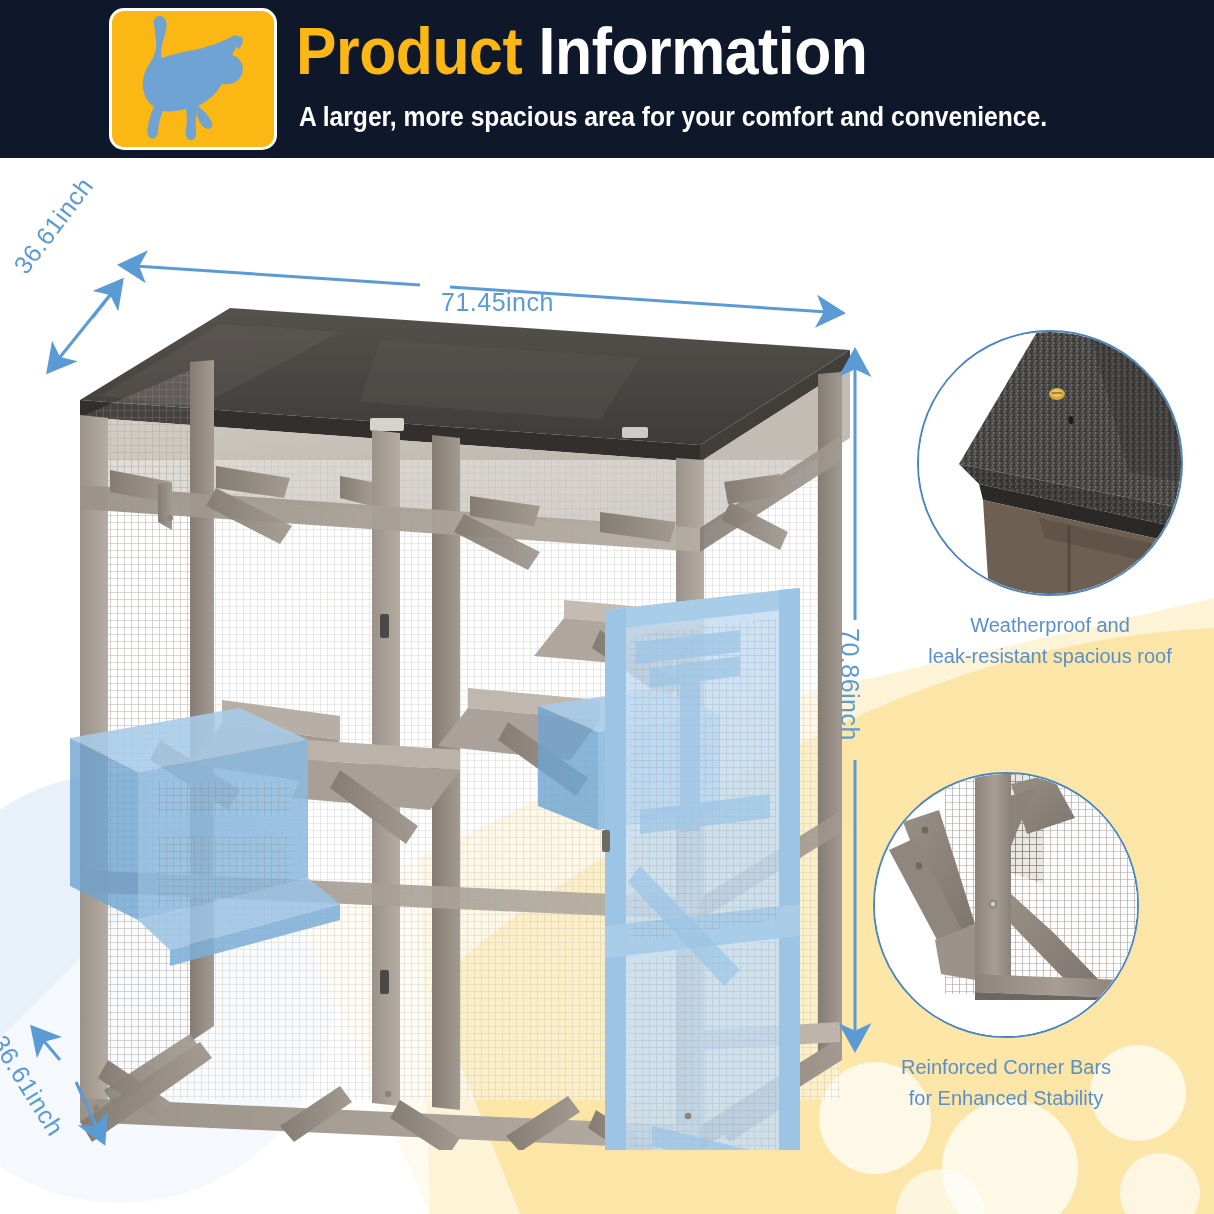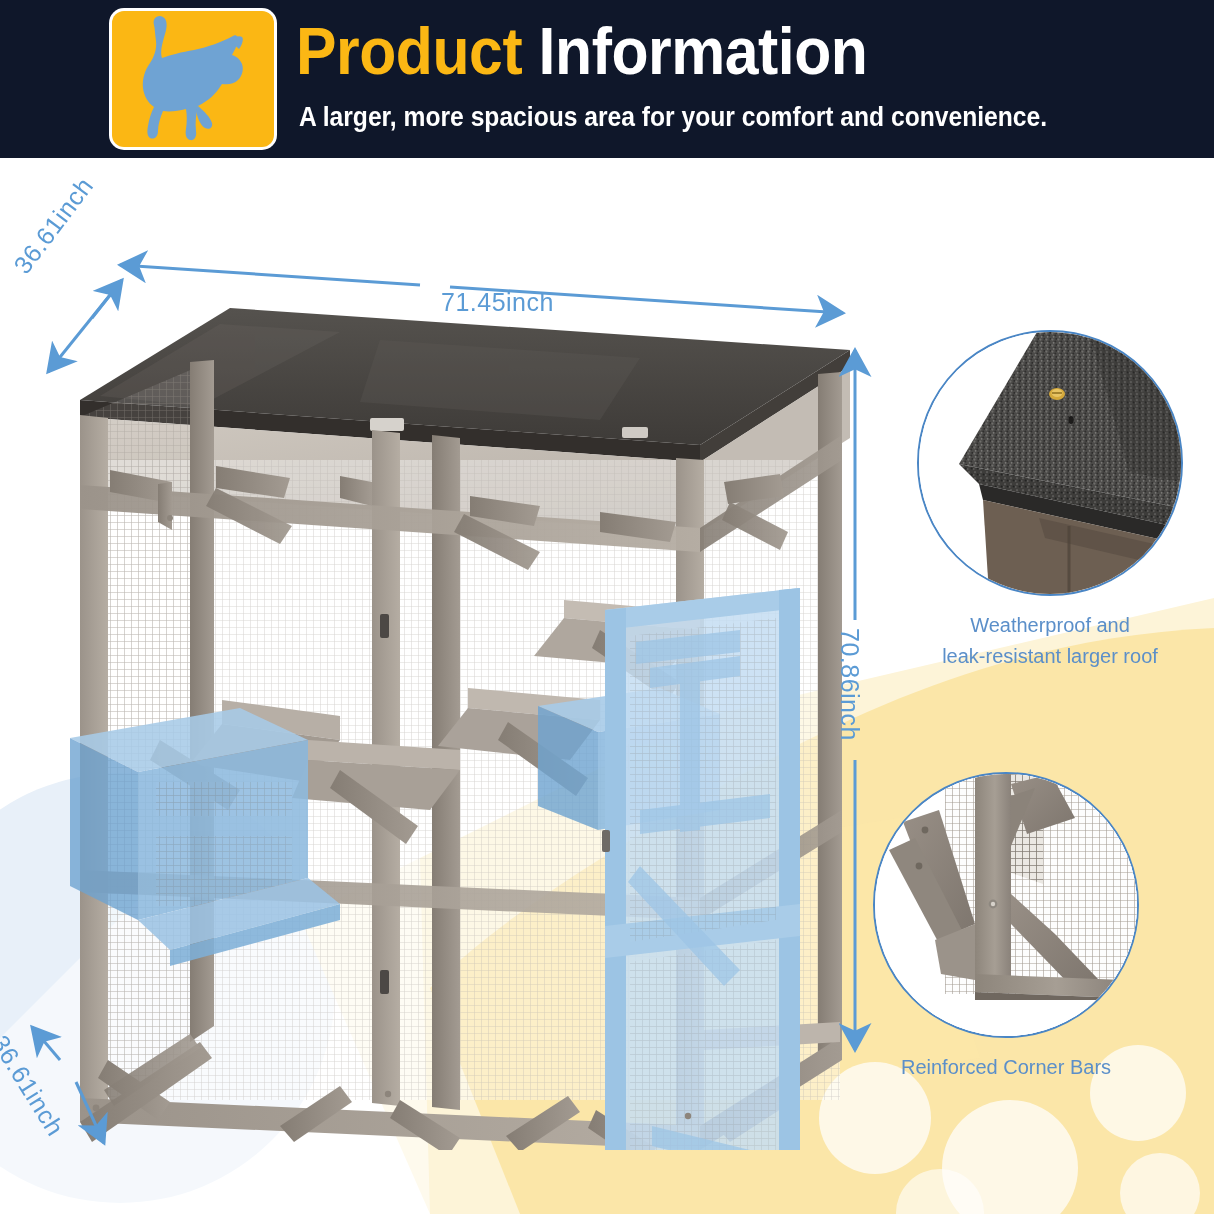--- a/index.html
+++ b/index.html
@@ -392,21 +392,21 @@
 
       <ellipse cx="138" cy="62" rx="8" ry="6" fill="#d4a83a"></ellipse>
       <ellipse cx="138" cy="61" rx="5.5" ry="4" fill="#e8c463"></ellipse>
       <path d="M133 61 L143 61" stroke="#8f6f1e" stroke-width="1.6"></path>
 
       <ellipse cx="152" cy="88" rx="2.6" ry="4" fill="#1d1c1b"></ellipse>
     </svg>
   </div>
   <div class="callout-caption">
     <span>Weatherproof and</span>
-    <span>leak-resistant larger roof</span>
+    <span>leak-resistant spacious roof</span>
   </div>
 </div>
 
 <div class="callout callout-bottom">
   <div class="callout-circle">
     <svg viewBox="0 0 262 262" xmlns="http://www.w3.org/2000/svg">
       <defs>
         <pattern id="mesh2" width="7" height="7" patternUnits="userSpaceOnUse">
           <rect width="7" height="7" fill="#fdfdfd"></rect>
           <path d="M0 0 H7 M0 0 V7" stroke="#a59d94" stroke-width="1.2"></path>
@@ -450,20 +450,21 @@
       <circle cx="118" cy="130" r="4.4" fill="#8e8880"></circle>
       <circle cx="118" cy="130" r="2.2" fill="#d6d1ca"></circle>
       <circle cx="50" cy="56" r="3.4" fill="#6f685f"></circle>
       <circle cx="44" cy="92" r="3.4" fill="#6f685f"></circle>
 
       <rect x="0" y="226" width="262" height="36" fill="#ffffff"></rect>
     </svg>
   </div>
   <div class="callout-caption">
     <span>Reinforced Corner Bars</span>
+    <span>for Enhanced Stability</span>
   </div>
 </div>
 
 <div class="banner">
   <div class="banner-logo">
     <svg viewBox="0 0 162 136" xmlns="http://www.w3.org/2000/svg">
       <path d="M42 14 C40 7 46 3 51 6 C56 9 55 17 53 23
                C50 33 48 41 50 47
                C58 44 70 41 82 39
                C96 36 110 31 121 25

